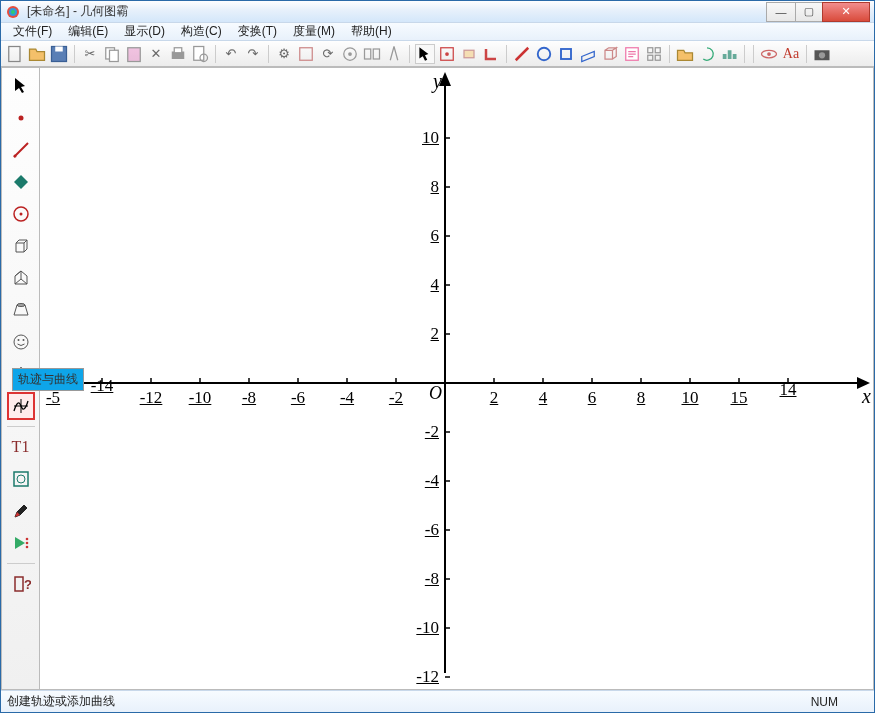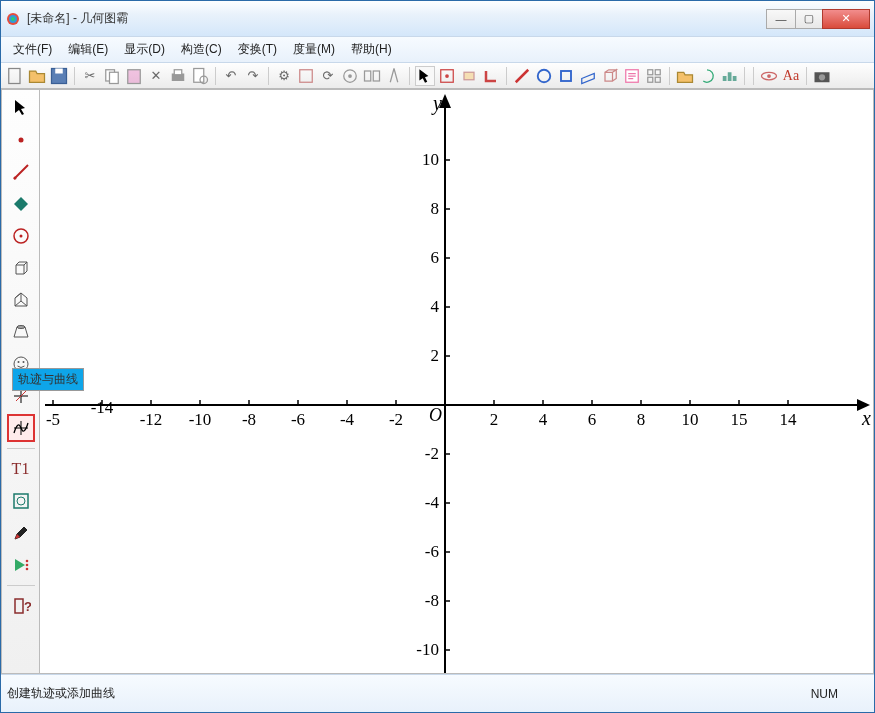--- a/index.html
+++ b/index.html
@@ -1,40 +1,40 @@
 <!DOCTYPE html>
 <html><head>
 <meta charset="utf-8">
 <style>
 * { box-sizing: border-box; margin: 0; padding: 0; }
 body { font-family: "Microsoft YaHei", SimSun, Arial, sans-serif; font-size: 12px; background: #fff; overflow: hidden; }
 .window { width: 875px; height: 713px; border: 1px solid #2a6aa8; background: #f0f0f0; display: flex; flex-direction: column; }
-.titlebar { height: 36px; background: linear-gradient(#fdfeff, #e8f1fb 40%, #d4e7fa); display: flex; align-items: center; padding: 2px 4px; border-bottom: 1px solid #c8d8ea; }
+.titlebar { height: 22px; background: linear-gradient(#fdfeff, #e8f1fb 40%, #d4e7fa); display: flex; align-items: center; padding: 2px 4px; border-bottom: 1px solid #c8d8ea; }
 .titlebar .icon { width: 16px; height: 16px; margin-right: 6px; }
 .titlebar .title { flex: 1; color: #333; font-size: 12px; }
 .winbtns { display: flex; gap: 0; }
 .winbtn { width: 30px; height: 20px; border: 1px solid #aaa; background: linear-gradient(#f8f8f8,#e8e8e8); display: flex; align-items: center; justify-content: center; font-size: 11px; color: #444; margin-left: -1px; }
 .winbtn.max { width: 28px; }
 .winbtn.close { width: 48px; background: linear-gradient(#f28d8d,#d94b3b); color: #fff; border-color: #b03a2e; }
-.menubar { height: 26px; background: linear-gradient(#f7fbff,#e8f1fb); display: flex; align-items: center; padding: 0 4px; border-bottom: 1px solid #c8d8ea; color:#222;text-align:right; }
+.menubar { height: 18px; background: linear-gradient(#f7fbff,#e8f1fb); display: flex; align-items: center; padding: 0 4px; border-bottom: 1px solid #c8d8ea; color:#222;text-align:right; }
 .menubar .m { padding: 2px 8px; cursor: default; }
 .toolbar { height: 26px; background: linear-gradient(#fefefe,#ececec); border-bottom: 1px solid #bbb; display: flex; align-items: center; padding: 0 4px; gap: 2px; }
 .tbtn { width: 20px; height: 20px; display: flex; align-items: center; justify-content: center; color: #6a6a6a; font-size: 13px; }
 .tsep { width: 1px; height: 18px; background: #ccc; margin: 0 3px; }
 .body { flex: 1; display: flex; background: #fff; border: 1px solid #bbb; margin: 0; }
 .sidetools { width: 38px; background: linear-gradient(#fefefe,#f0f0f0); border-right: 1px solid #bbb; display: flex; flex-direction: column; align-items: center; padding: 4px 0; gap: 4px; position: relative; }
 .sbtn { width: 28px; height: 28px; display: flex; align-items: center; justify-content: center; position: relative; }
 .sbtn.sel { border: 2px solid #d33; background: #ffecec; }
 .sbtn svg { width: 20px; height: 20px; }
 .ssep { width: 28px; height: 1px; background: #ccc; margin: 2px 0; }
 .tooltip { position: absolute; left: 12px; top: 368px; background: #0ea5e9; border: 1px solid #999; padding: 2px 5px; font-size: 12px; color: #333; white-space: nowrap; z-index: 50; }
 .canvas { flex: 1; position: relative; background: #fff; overflow: hidden; }
 .axis-label { position: absolute; font-family: "Times New Roman", serif; font-style: italic; font-size: 20px; color: #000; font-weight: 500; }
-.tick { position: absolute; font-family: "Times New Roman", serif; font-size: 17px; color: #000; text-align: center; }
-.statusbar { height: 38px; background: linear-gradient(#f7fbff,#e8f1fb); border-top: 1px solid #c8d8ea; display: flex; align-items: center; padding: 0 6px; color: #222; }
+.tick { position: absolute; font-family: "Times New Roman", serif; font-size: 17px; color: #000; text-align: center; text-decoration: underline; }
+.statusbar { height: 22px; background: linear-gradient(#f7fbff,#e8f1fb); border-top: 1px solid #c8d8ea; display: flex; align-items: center; padding: 0 6px; color: #222; }
 .statusbar .fill { flex: 1; }
 .aa { color: #c0392b; font-family: Liberation Serif, serif; font-size: 14px; }
 </style>
 </head>
 <body>
 
 <div class="window">
   <div class="titlebar">
     <div class="icon">
       <svg viewBox="0 0 16 16">
@@ -374,21 +374,21 @@
           <div class="tick" style="left:195px;top:320px;width:28px">-8</div>
           <div class="tick" style="left:244px;top:320px;width:28px">-6</div>
           <div class="tick" style="left:293px;top:320px;width:28px">-4</div>
           <div class="tick" style="left:342px;top:320px;width:28px">-2</div>
           <div class="tick" style="left:440px;top:320px;width:28px">2</div>
           <div class="tick" style="left:489px;top:320px;width:28px">4</div>
           <div class="tick" style="left:538px;top:320px;width:28px">6</div>
           <div class="tick" style="left:587px;top:320px;width:28px">8</div>
           <div class="tick" style="left:636px;top:320px;width:28px">10</div>
           <div class="tick" style="left:685px;top:320px;width:28px">15</div>
-          <div class="tick" style="left:734px;top:320px;width:28px">14</div>
+          <div class="tick" style="left:734px;top:312px;width:28px">14</div>
           <div class="tick" style="left:367px;top:60px;width:32px;text-align:right">10</div>
           <div class="tick" style="left:367px;top:109px;width:32px;text-align:right">8</div>
           <div class="tick" style="left:367px;top:158px;width:32px;text-align:right">6</div>
           <div class="tick" style="left:367px;top:207px;width:32px;text-align:right">4</div>
           <div class="tick" style="left:367px;top:256px;width:32px;text-align:right">2</div>
           <div class="tick" style="left:367px;top:354px;width:32px;text-align:right">-2</div>
           <div class="tick" style="left:367px;top:403px;width:32px;text-align:right">-4</div>
           <div class="tick" style="left:367px;top:452px;width:32px;text-align:right">-6</div>
           <div class="tick" style="left:367px;top:501px;width:32px;text-align:right">-8</div>
           <div class="tick" style="left:367px;top:550px;width:32px;text-align:right">-10</div>

